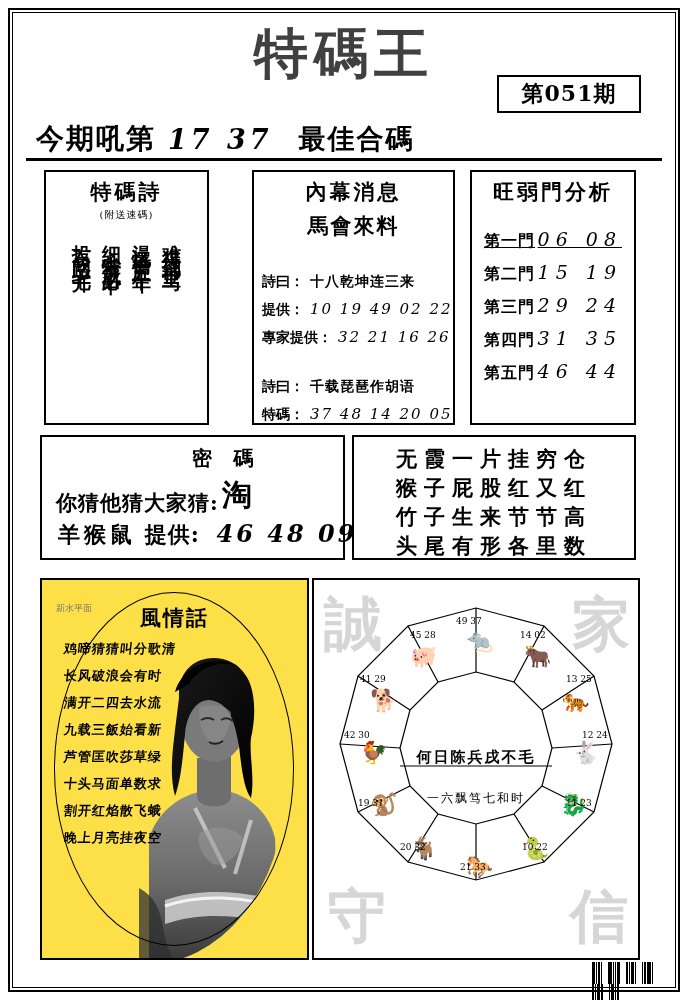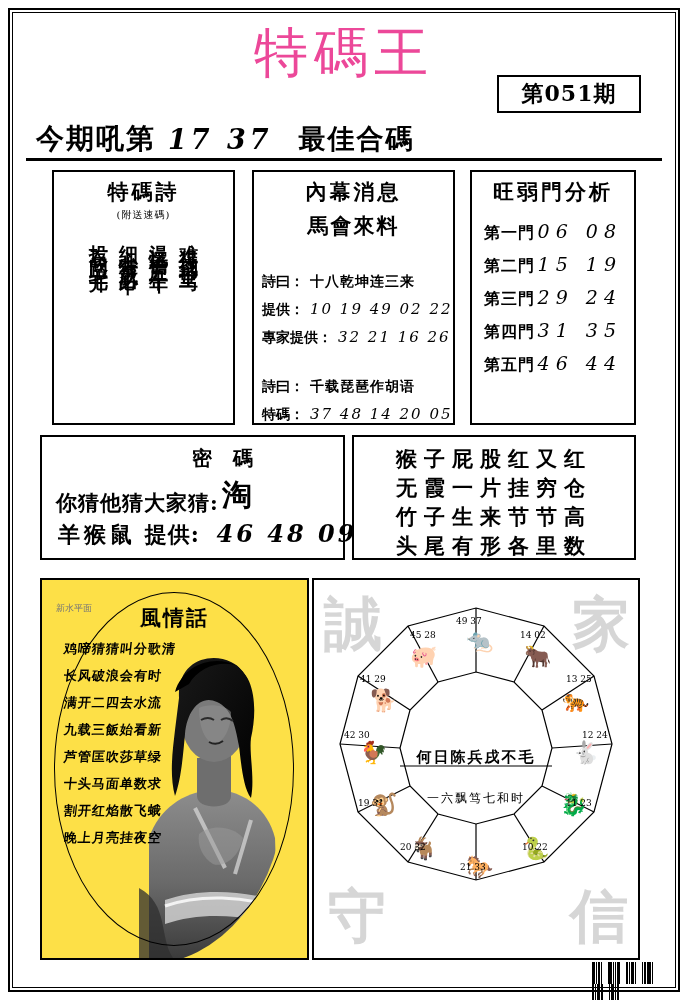--- a/index.html
+++ b/index.html
@@ -34,24 +34,24 @@
     box-sizing: border-box;
   }
 
   .abs { position: absolute; }
 
   
   #title-main {
     left: 0; top: 26px; width: 688px;
     text-align: center;
     font-family: "DejaVu Serif", "Liberation Serif", serif;
-    font-weight: normal;
+    font-weight: bold;
     font-size: 54px;
     letter-spacing: 6px;
-    color: #ec4899;
+    color: #404040;
     line-height: 1;
   }
   #issue-box {
     left: 497px; top: 75px;
     width: 140px; height: 34px;
     border: 2px solid #000;
     background: #fff;
     display: flex; align-items: center; justify-content: center;
     font-family: "DejaVu Serif", "Liberation Serif", serif;
     font-weight: bold;
@@ -89,21 +89,21 @@
   .panel-title {
     text-align: center;
     font-family: "DejaVu Serif", "Liberation Serif", serif;
     font-weight: bold;
     font-size: 21px;
     letter-spacing: 3px;
     padding-top: 6px;
   }
 
   
-  #box-poem { left: 52px; top: 170px; width: 183px; height: 255px; }
+  #box-poem { left: 44px; top: 170px; width: 165px; height: 255px; }
   #box-poem .sub {
     text-align: center;
     font-size: 10px;
     letter-spacing: 1px;
     margin-top: 2px;
     font-family: "DejaVu Serif","Liberation Serif",serif;
   }
   #poem-cols {
     display: flex;
     flex-direction: row-reverse;
@@ -173,21 +173,21 @@
     font-family: "DejaVu Serif","Liberation Serif",serif;
     font-weight: bold;
     font-size: 21px;
     letter-spacing: 1px;
     position: absolute;
     left: 14px; top: 52px;
   }
   #guess-mima {
     position: absolute;
     left: 150px; top: 8px;
-    font-family: Liberation Serif, serif;
+    font-family: Liberation Sans, sans-serif;
     font-weight: bold;
     font-size: 20px;
     letter-spacing: 8px;
   }
   #guess-tao {
     position: absolute;
     left: 180px; top: 38px;
     font-family: "DejaVu Serif","Liberation Serif",serif;
     font-weight: bold;
     font-size: 30px;
@@ -391,21 +391,21 @@
       <span class="txt">千载琵琶作胡语</span>
     </div>
     <div class="news-row" style="margin-top:8px;">
       <span class="lab">特碼：</span>
       <span class="val">37 48 14 20 05</span>
     </div>
   </div>
 
   <div class="abs panel" id="box-analysis">
     <div class="panel-title">旺弱門分析</div>
-    <div class="an-row" style="margin-top:14px;">
+    <div class="an-row" style="margin-top:22px;text-decoration:underline;">
       <span class="lab">第一門</span>
       <span class="val">06  08</span>
     </div>
     <div class="an-row">
       <span class="lab">第二門</span>
       <span class="val">15  19</span>
     </div>
     <div class="an-row">
       <span class="lab">第三門</span>
       <span class="val">29  24</span>
@@ -426,22 +426,22 @@
     <div id="guess-line1">你猜他猜大家猜:</div>
     <div id="guess-line2">
       <span class="zodiacs">羊猴鼠</span>
       <span>提供:</span>
       <span class="nums">46 48 09</span>
     </div>
   </div>
 
   <div class="abs panel" id="box-verse">
     <div style="padding-top:8px;">
+      <div class="verse-line">无霞一片挂穷仓</div>
       <div class="verse-line">猴子屁股红又红</div>
-      <div class="verse-line">无霞一片挂穷仓</div>
       <div class="verse-line">竹子生来节节高</div>
       <div class="verse-line">头尾有形各里数</div>
     </div>
   </div>
 
   <div class="abs" id="photo-box">
     <div id="photo-oval"></div>
     <div id="photo-corner">新水平面</div>
     <div id="photo-title">風情話</div>
 

